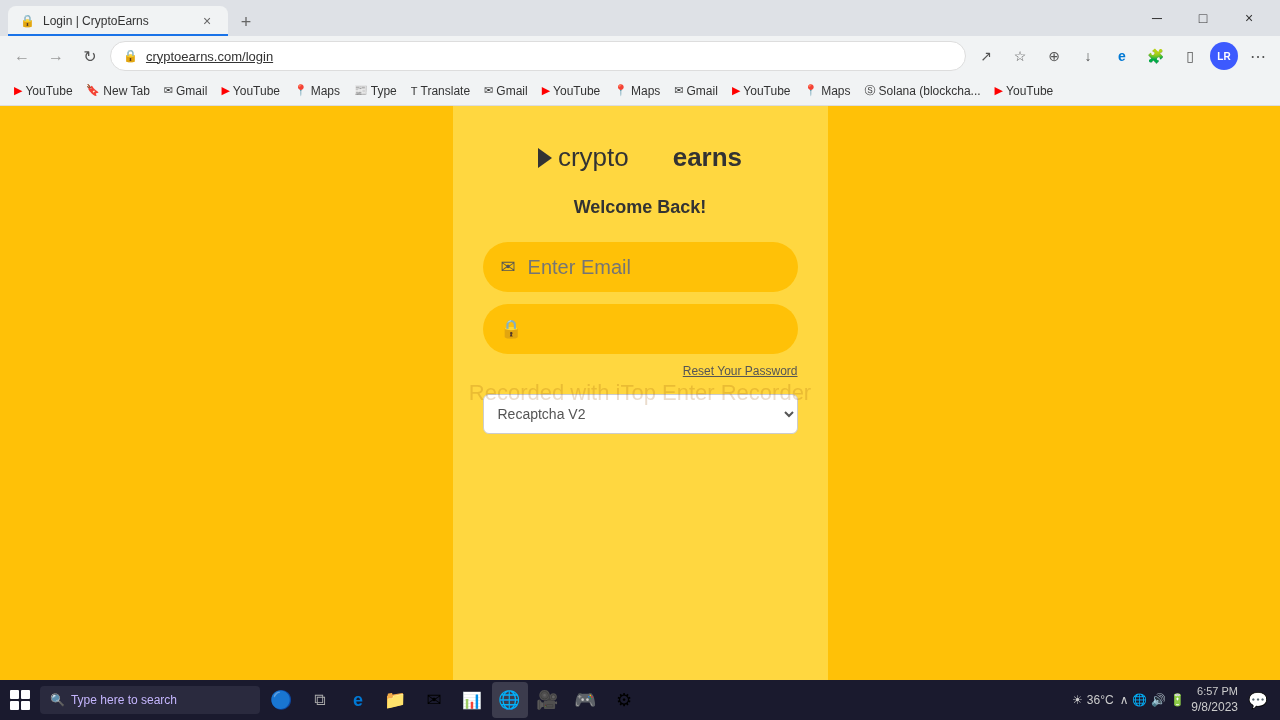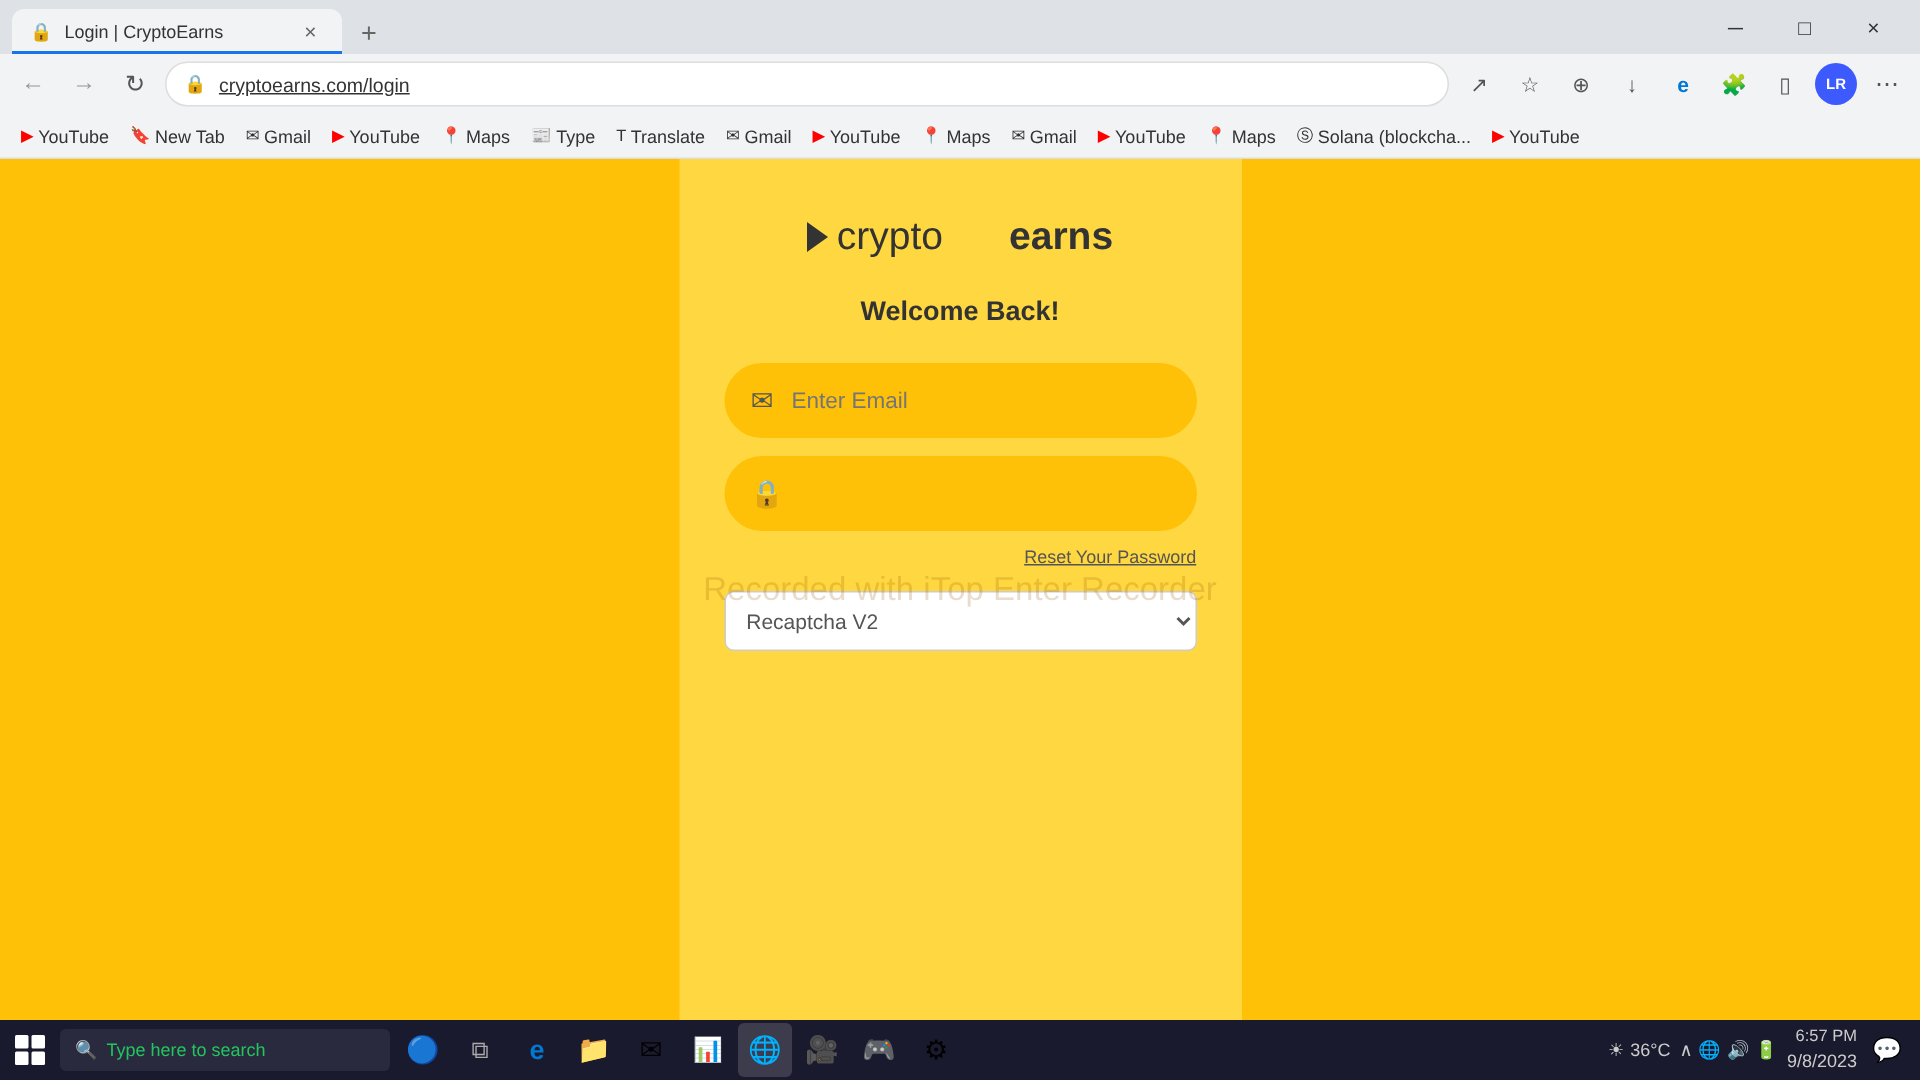--- a/index.html
+++ b/index.html
@@ -122,21 +122,21 @@
       <div style="width:0; height:0; border-left:14px solid #333; border-top:10px solid transparent; border-bottom:10px solid transparent;"></div>
       <span style="font-size:26px; color:#333; font-weight:400;">
         <span style="font-weight:400;">crypto</span><span style="font-weight:700;margin-left:44px;">earns</span>
       </span>
     </div>
 
     <div style="font-size:18px; font-weight:700; color:#333; margin-bottom:24px;">Welcome Back!</div>
 
     <div style="width:100%; background:#FFC107; border-radius:25px; height:50px; display:flex; align-items:center; padding:0 18px; gap:12px; margin-bottom:12px;">
       <span style="font-size:18px; color:#555;">✉</span>
-      <input type="email" style="flex: 1 1 0%; background: transparent; border: none; outline: none; font-size: 15px; color: #000000;" placeholder="Enter Email">
+      <input type="email" style="flex: 1 1 0%; background: transparent; border: none; outline: none; font-size: 20px; color: #000000;" placeholder="Enter Email">
     </div>
 
     <div style="width:100%; background:#FFC107; border-radius:25px; height:50px; display:flex; align-items:center; padding:0 18px; gap:12px; margin-bottom:10px;">
       <span style="font-size:18px; color:#555;">🔒</span>
     </div>
 
     <div style="align-self:flex-end; font-size:12px; color:#555; cursor:pointer; text-decoration:underline; margin-bottom:16px;">Reset Your Password</div>
 
     <select style="width:100%; height:40px; border-radius:6px; border:1px solid #ccc; background:white; padding:0 10px; font-size:14px; color:#555; cursor:pointer;">
       <option>Recaptcha V2</option>
@@ -151,21 +151,21 @@
     <div style="width:20px; height:20px; display:grid; grid-template-columns:1fr 1fr; grid-template-rows:1fr 1fr; gap:2px;">
       <div style="background:white; border-radius:1px;"></div>
       <div style="background:white; border-radius:1px;"></div>
       <div style="background:white; border-radius:1px;"></div>
       <div style="background:white; border-radius:1px;"></div>
     </div>
   </div>
 
   <div style="display:flex; align-items:center; background:#2a2a3e; border-radius:4px; height:28px; padding:0 10px; gap:6px; min-width:220px;">
     <span style="color:#aaa; font-size:12px;">🔍</span>
-    <span style="font-size:12px; color:#22c55e;">Type here to search</span>
+    <span style="font-size:12px; color:#c4b5fd;">Type here to search</span>
   </div>
 
   <div style="display:flex; align-items:center; gap:2px; margin-left:4px;">
     <div style="width:36px; height:36px; display:flex; align-items:center; justify-content:center; border-radius:4px; cursor:pointer; font-size:18px;">🔵</div>
     <div style="width:36px; height:36px; display:flex; align-items:center; justify-content:center; border-radius:4px; cursor:pointer; font-size:16px; color:#aaa;">⧉</div>
     <div style="width:36px; height:36px; display:flex; align-items:center; justify-content:center; border-radius:4px; cursor:pointer; font-size:18px; color:#0078d4; font-weight:bold;">e</div>
     <div style="width:36px; height:36px; display:flex; align-items:center; justify-content:center; border-radius:4px; cursor:pointer; font-size:18px;">📁</div>
     <div style="width:36px; height:36px; display:flex; align-items:center; justify-content:center; border-radius:4px; cursor:pointer; font-size:18px;">✉</div>
     <div style="width:36px; height:36px; display:flex; align-items:center; justify-content:center; border-radius:4px; cursor:pointer; font-size:16px;">📊</div>
     <div style="width:36px; height:36px; display:flex; align-items:center; justify-content:center; border-radius:4px; cursor:pointer; font-size:18px; background:rgba(255,255,255,0.15); border-radius:4px;">🌐</div>

